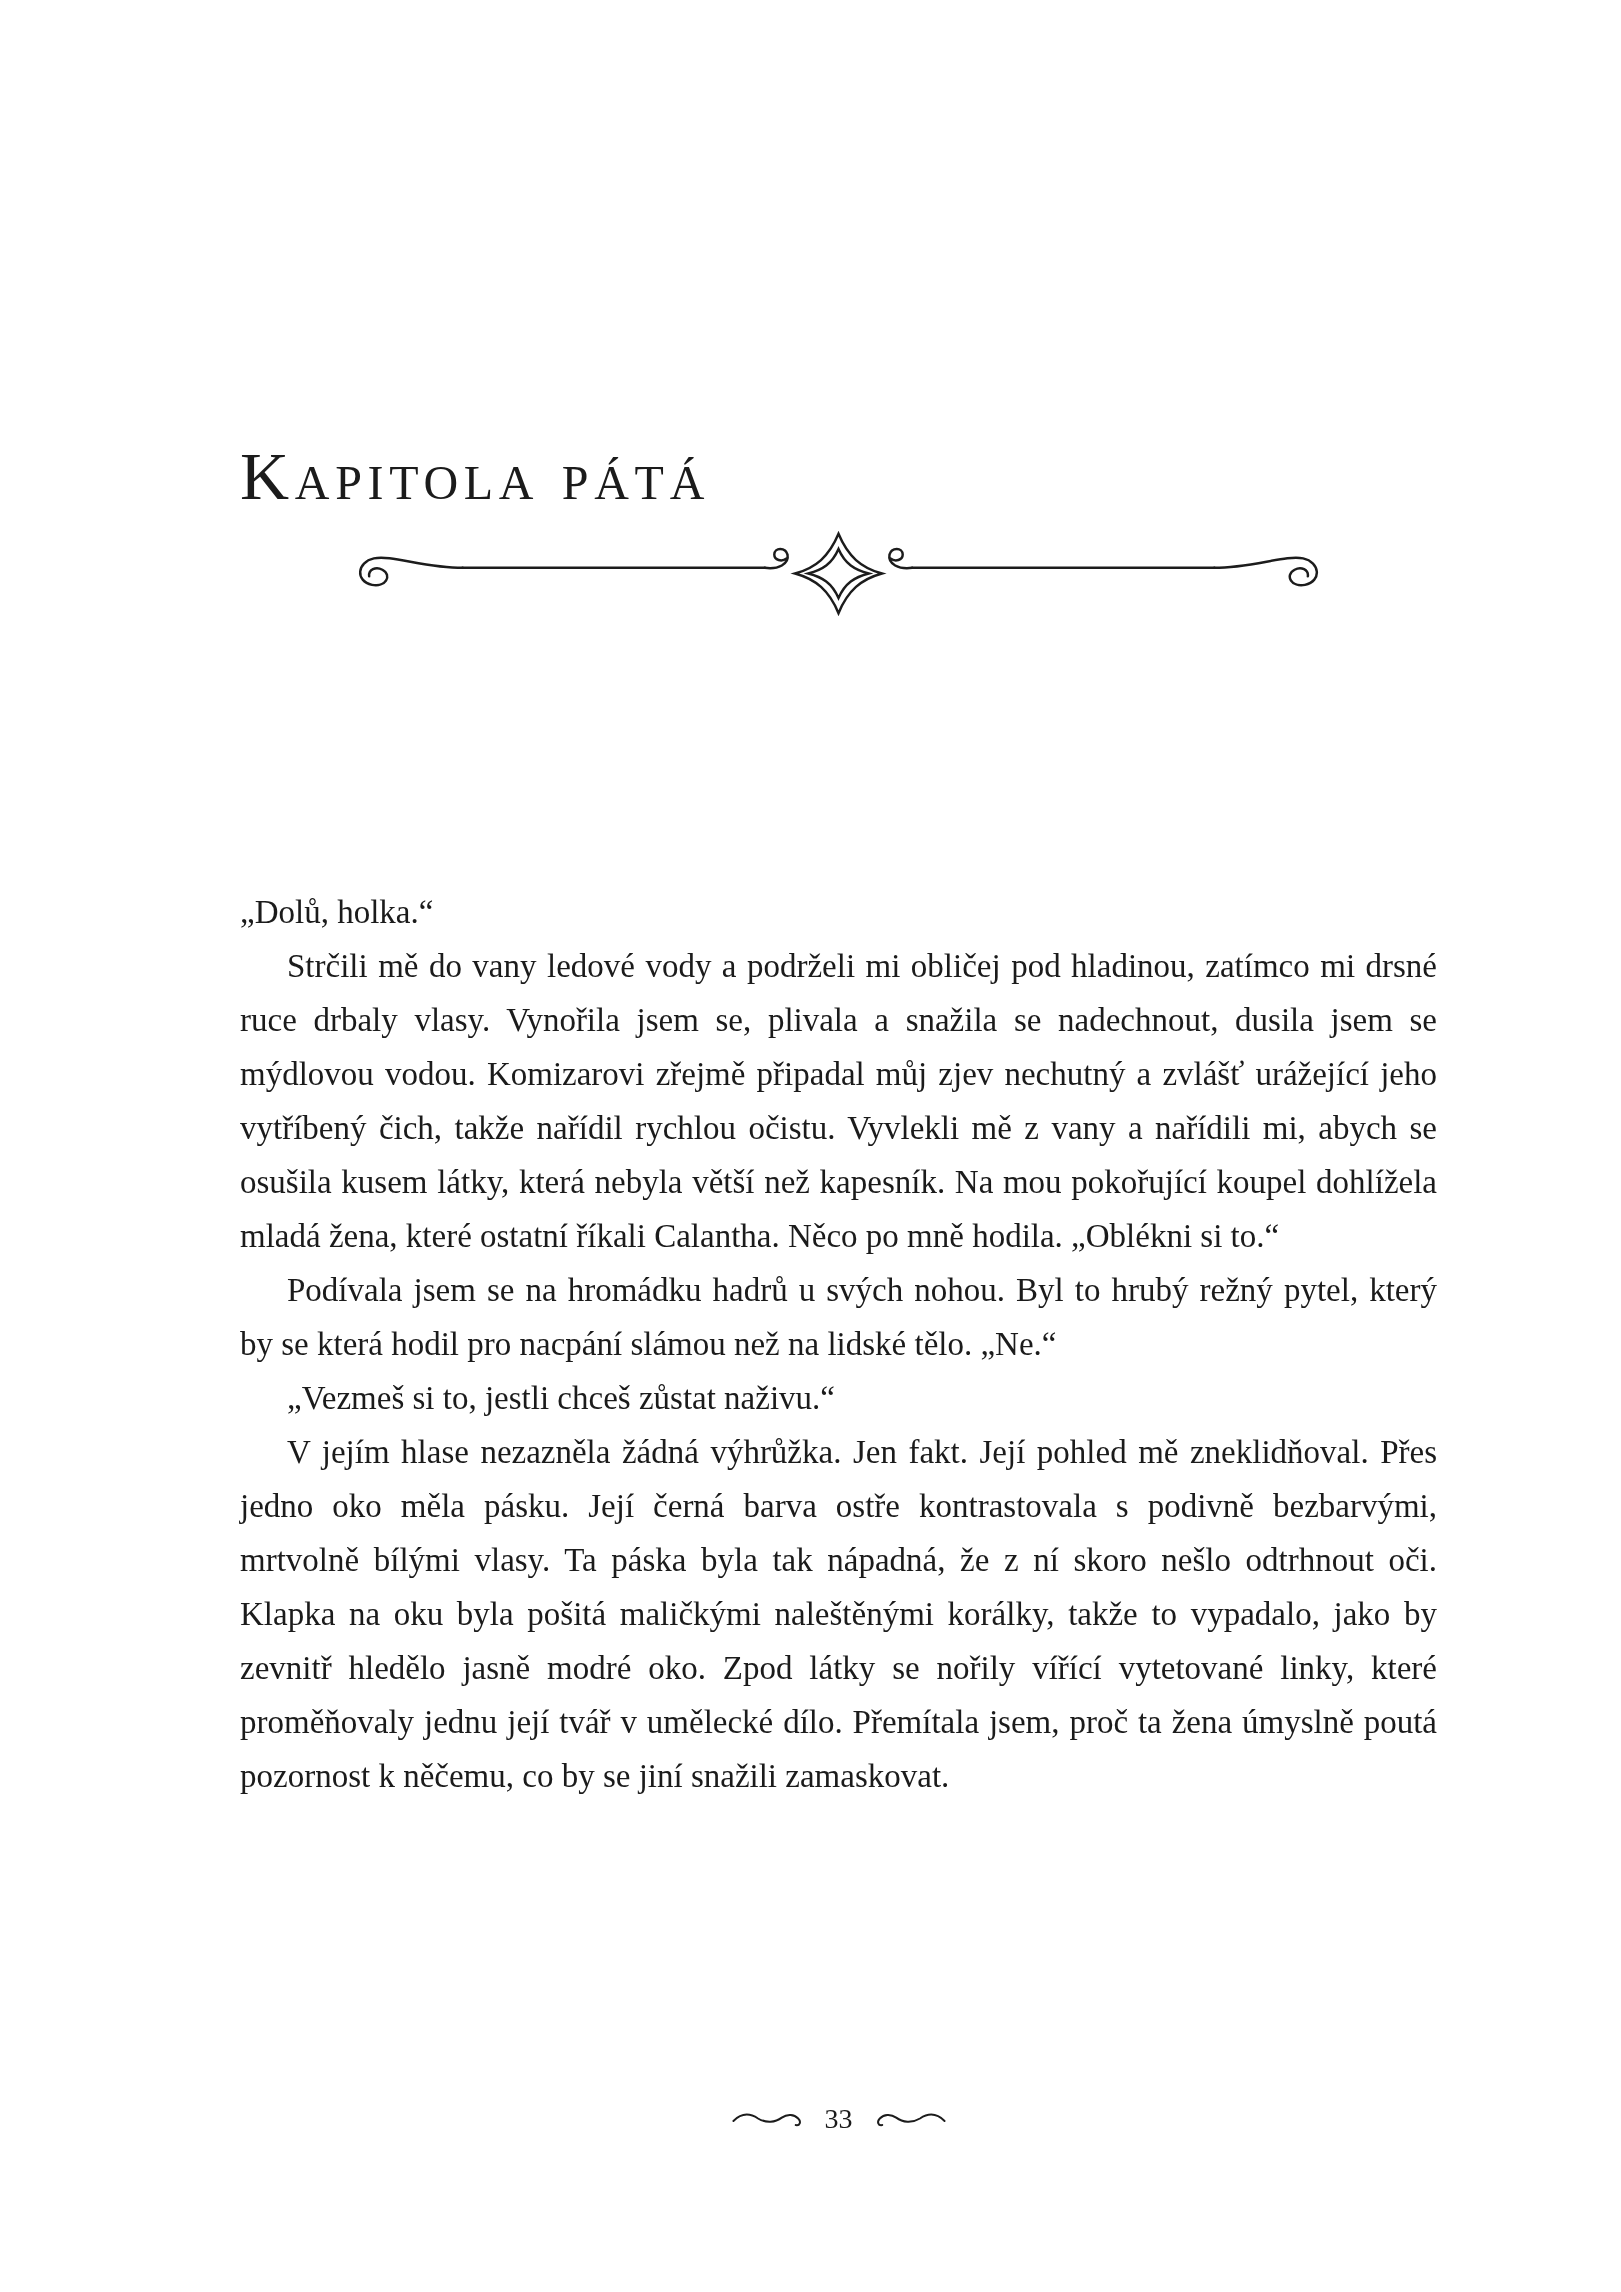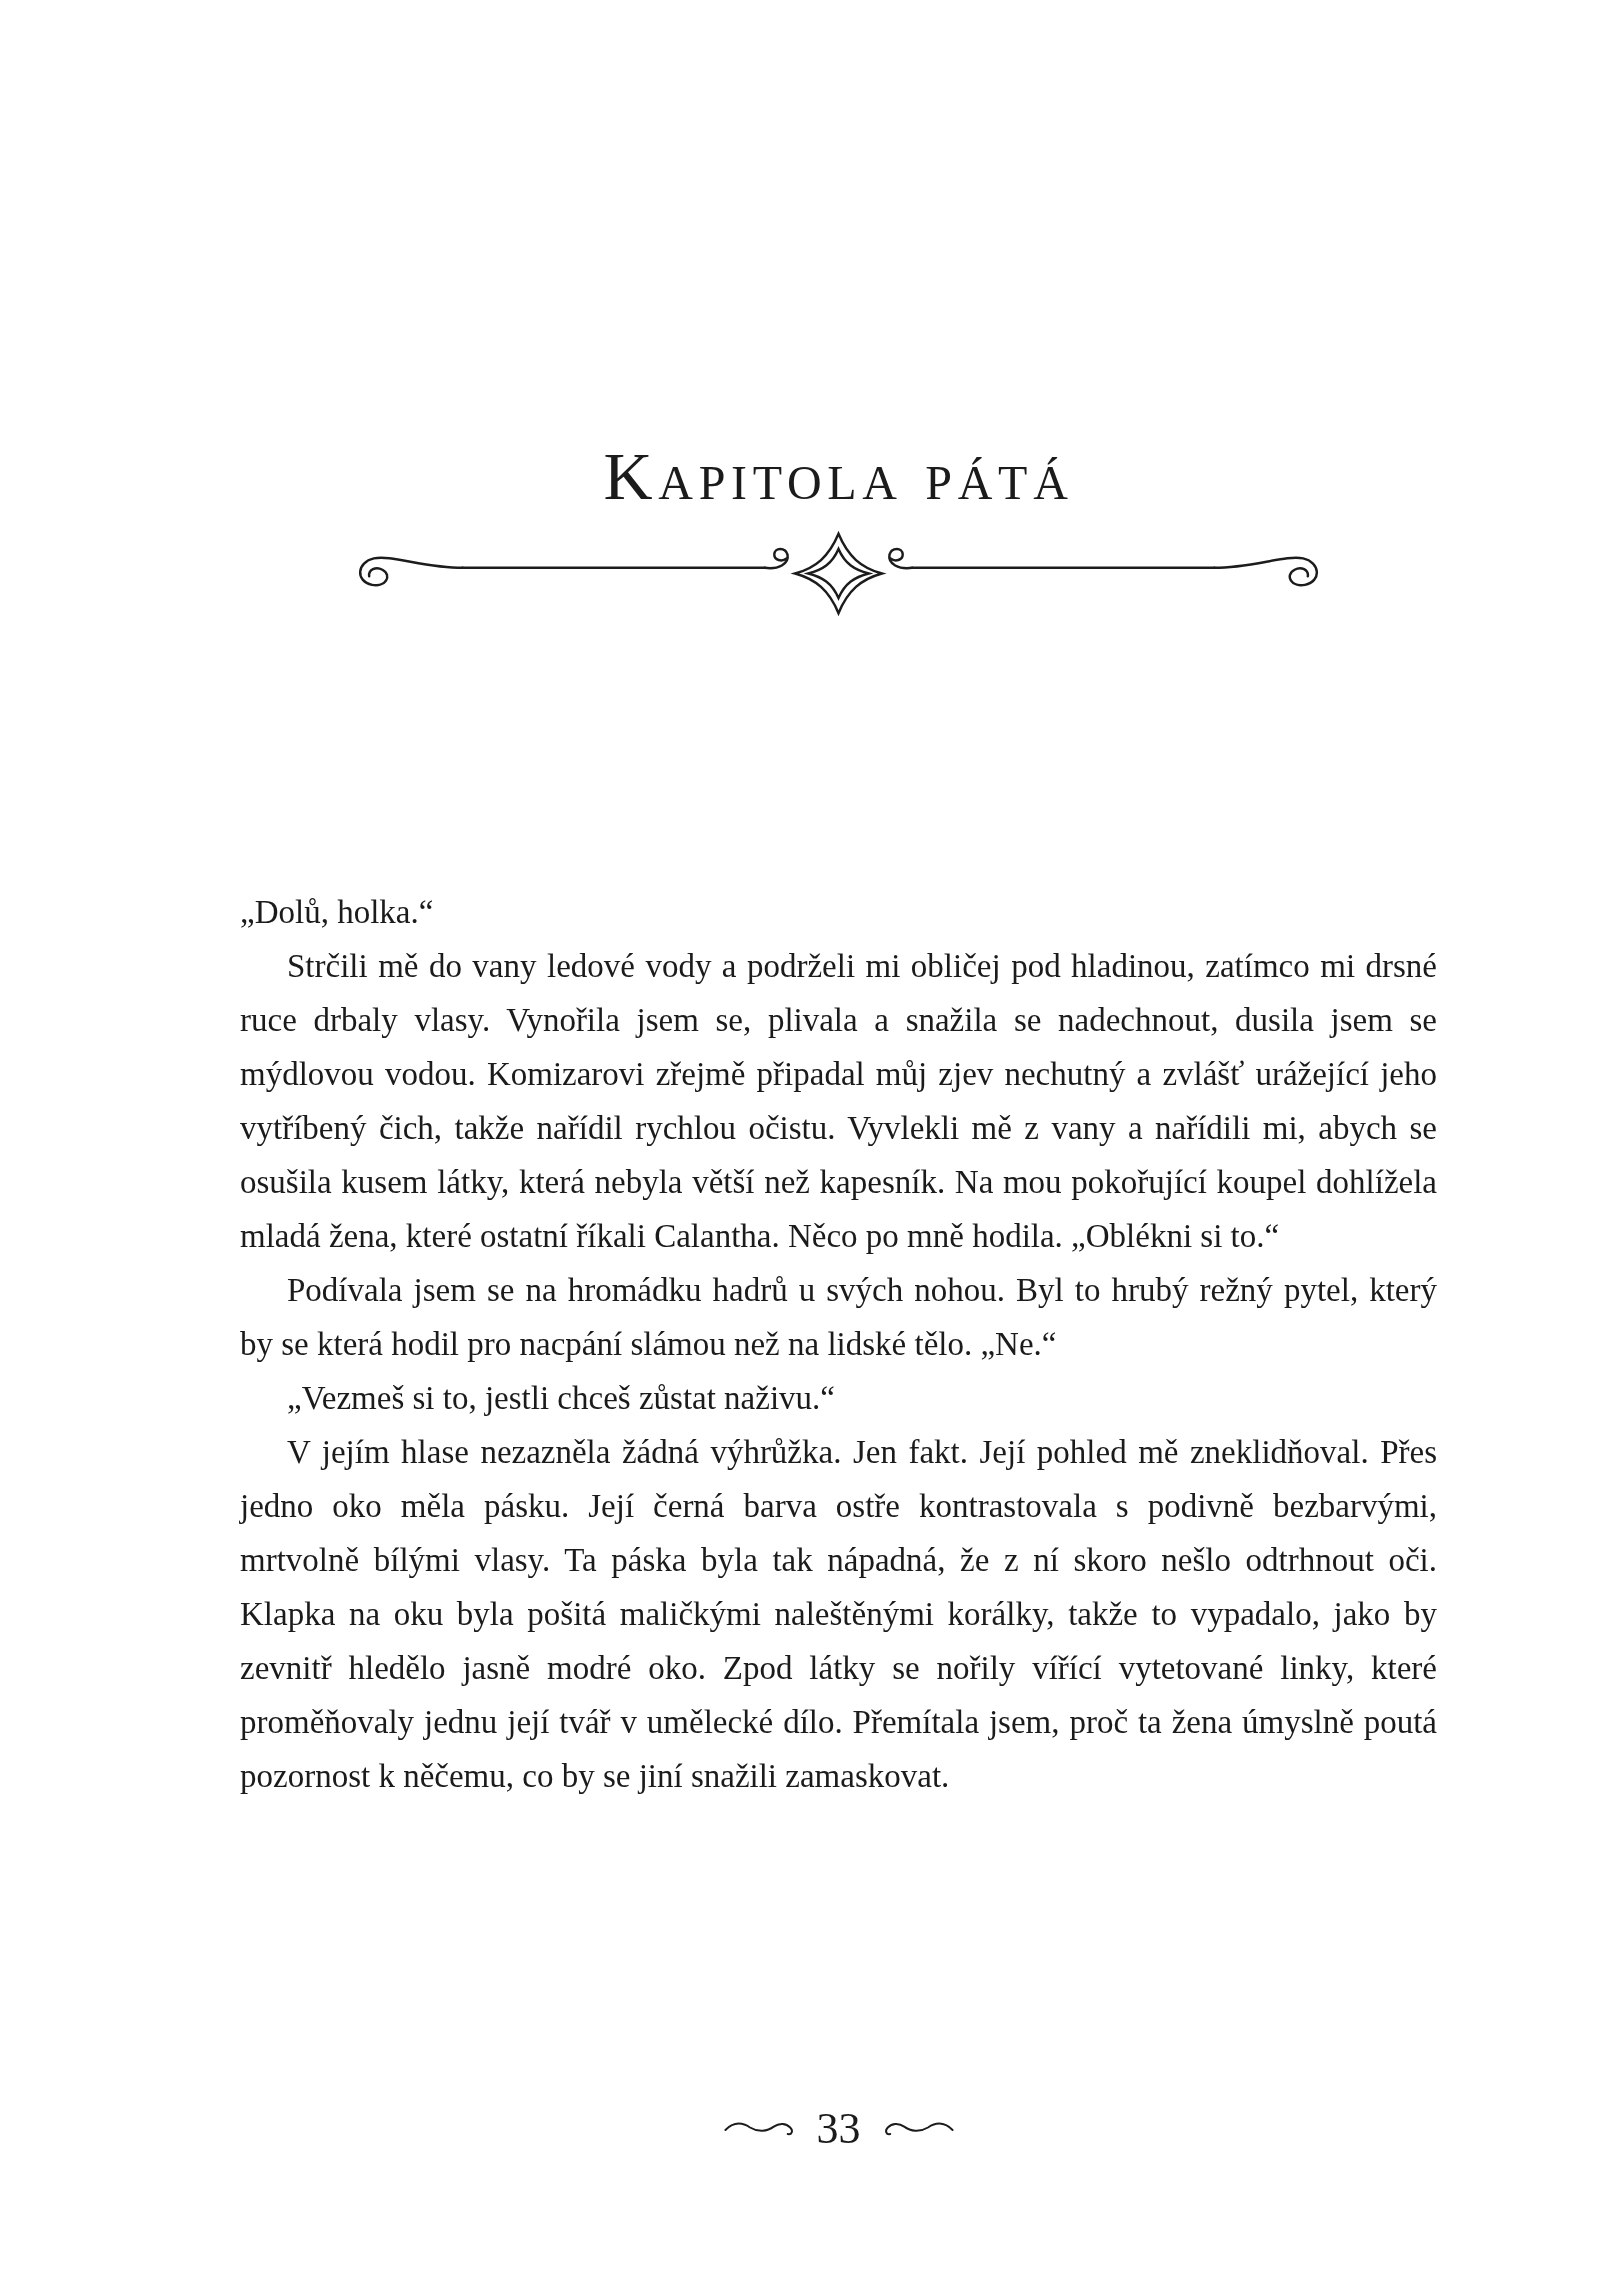--- a/index.html
+++ b/index.html
@@ -15,21 +15,20 @@
     color: #1b1b1b;
     font-family: "Liberation Serif", "DejaVu Serif", serif;
     overflow: hidden;
   }
   .chapter-title {
     position: absolute;
     top: 437px;
     left: 240px;
     width: 1197px;
     margin: 0;
-    text-align: center;
     font-size: 68px;
     font-weight: 400;
     letter-spacing: 5.7px;
     font-variant: small-caps;
     color: #1b1b1b;
   }
   .divider {
     position: absolute;
     top: 526px;
     left: 240px;
@@ -61,21 +60,21 @@
   }
   .page-footer {
     position: absolute;
     top: 2103px;
     left: 240px;
     width: 1197px;
     display: flex;
     align-items: center;
     justify-content: center;
     gap: 15px;
-    font-size: 44px;
+    font-size: 28px;
     color: #1b1b1b;
   }
   .page-footer svg {
     width: 81px;
     height: 24.6px;
   }
   .stroke {
     stroke: #1c1c1c;
     fill: none;
     stroke-linecap: round;

